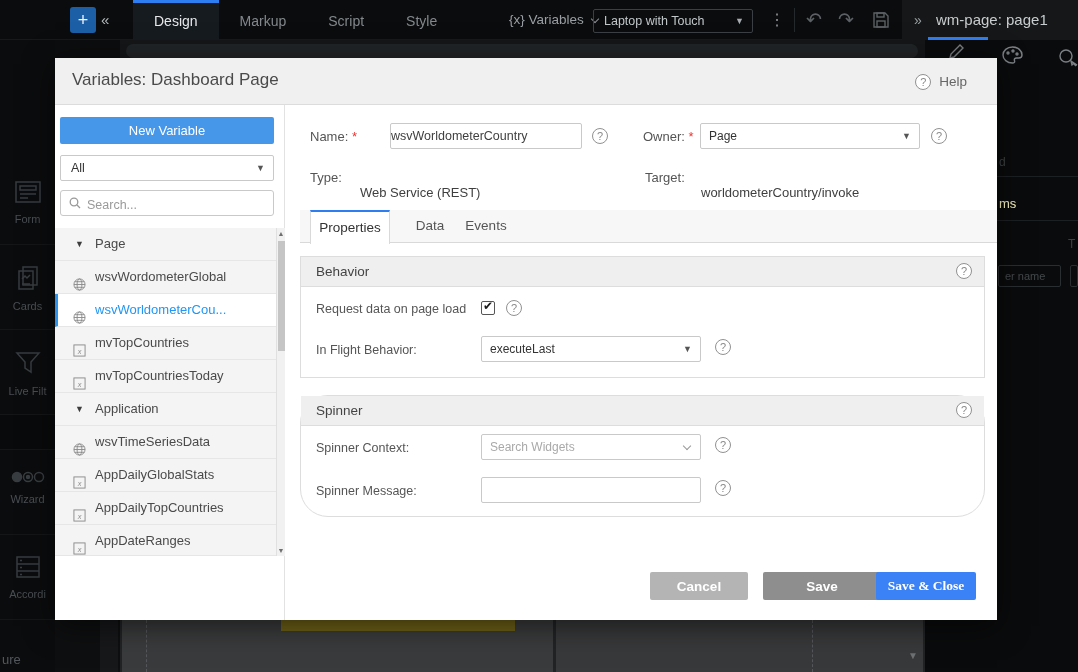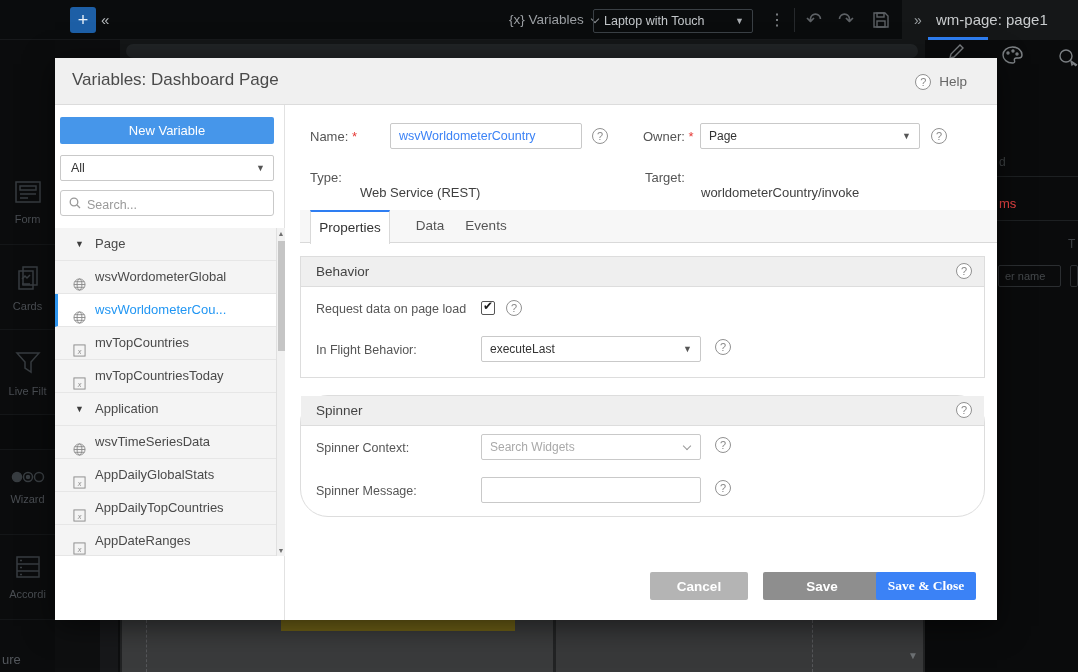--- a/index.html
+++ b/index.html
@@ -75,21 +75,21 @@
   .var-row.selected .vicon { left:15px; }
   .var-row .vlabel { position:absolute; left:40px; top:0; white-space:nowrap; }
   .var-row.selected .vlabel { left:37px; }
   .scrollbar { position:absolute; left:221px; top:123px; width:9px; height:328px; background:#f1f1f1; border-left:1px solid #e0e0e0; }
   .sb-arrow { position:absolute; left:0; width:8px; font-size:7px; color:#707070; text-align:center; }
   .sb-thumb { position:absolute; left:1px; top:13px; width:7px; height:110px; background:#c5c5c5; }
 
   .f-label { position:absolute; font-size:13px; color:#555; white-space:nowrap; }
   .req { color:#e53935; }
   .f-value { position:absolute; font-size:13px; color:#3f3f3f; white-space:nowrap;margin-top:15px; }
-  .m-input { position:absolute; height:26px; border:1px solid #c9c9c9; border-radius:2px; font-size:12.5px; color:#3b82f6; padding:0 8px; font-family:"Liberation Sans", sans-serif; }
+  .m-input { position:absolute; height:26px; border:1px solid #c9c9c9; border-radius:2px; font-size:12.5px; color:#404040; padding:0 0; font-family:"Liberation Sans", sans-serif; }
   .mselect { position:absolute; height:26px; border:1px solid #c9c9c9; border-radius:2px; font-size:12px; color:#333; line-height:24px; padding:0 8px; background:#fff; }
   .q-abs { position:absolute; }
 
   .tabstrip { position:absolute; left:245px; top:152px; width:697px; height:33px; background:#f7f7f7; border-bottom:1px solid #d9d9d9; }
   .mtab { position:absolute; top:0; height:33px; line-height:32px; font-size:13.5px; color:#555; text-align:center; }
   .mtab.active { background:#fff; border:1px solid #d9d9d9; border-top:2px solid #2e7ef2; border-bottom:none; color:#333; height:34px; }
 
   .section { position:absolute; left:245px; width:685px; height:122px; border:1px solid #ddd; background:#fff; }
   .sec-head { position:absolute; left:0; top:0; width:683px; height:30px; background:#efefef; border-bottom:1px solid #ddd; }
   .sec-title { position:absolute; left:15px; top:7px; font-size:13.5px; color:#444; }
@@ -103,20 +103,26 @@
   .btn { position:absolute; top:514px; height:28px; border:none; border-radius:2px; color:#fff; font-size:13.5px; font-weight:bold; text-align:center; }
 </style>
 </head>
 <body>
 
 <div class="screen">
 
   <div class="topbar">
     <button class="plus-btn">+</button>
     <span class="collapse">«</span>
+    <div class="tb-tabs">
+        <div class="tb-tab active">Design</div>
+        <div class="tb-tab">Markup</div>
+        <div class="tb-tab">Script</div>
+        <div class="tb-tab">Style</div>
+      </div>
     <div class="vars-menu">
       <span>{x} Variables</span><span class="chev"></span>
     </div>
     <div class="device-select">
       <span>Laptop with Touch</span>
       <span class="caret">▼</span>
     </div>
     <span class="kebab">⋮</span>
     <div class="tb-sep"></div>
     <span class="tb-ic" style="left:806px;">↶</span>
@@ -188,21 +194,21 @@
         </g>
       </svg></span>
   <span class="bd-icon" style="left:1058px; top:48px;"><svg width="20" height="20" viewBox="0 0 20 20">
         <g fill="none" stroke="#7c8084" stroke-width="1.4">
           <circle cx="8" cy="8" r="6"></circle>
           <path d="M13 13l5 5M13 13l1 4 1.5-1.5L19 17z"></path>
         </g>
       </svg></span>
   <span class="rp-text" style="left:999px; top:155px; color:#3f4346;">d</span>
   <div class="rp-line" style="left:997px; top:176px;"></div>
-  <span class="rp-text" style="left:999px; top:196px; font-size:13px; color:#ef4444;">ms</span>
+  <span class="rp-text" style="left:999px; top:196px; font-size:13px; color:#fef9c3;">ms</span>
   <div class="rp-line" style="left:997px; top:220px;"></div>
   <span class="rp-text" style="left:1068px; top:237px; color:#3d4145;">T</span>
   <div class="rp-input" style="left:998px; top:265px; width:63px; height:22px;">er name</div>
   <div class="rp-input" style="left:1070px; top:265px; width:8px; height:22px;"></div>
 
   <div class="bottom-dark"></div>
   <div class="sliver"></div>
   <div class="canvas-bottom"></div>
   <div class="panel1"></div>
   <div class="panel2"></div>

